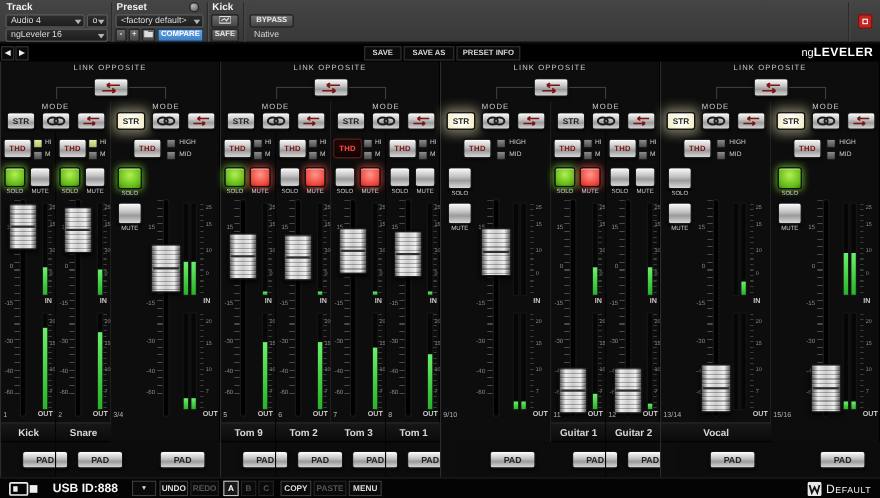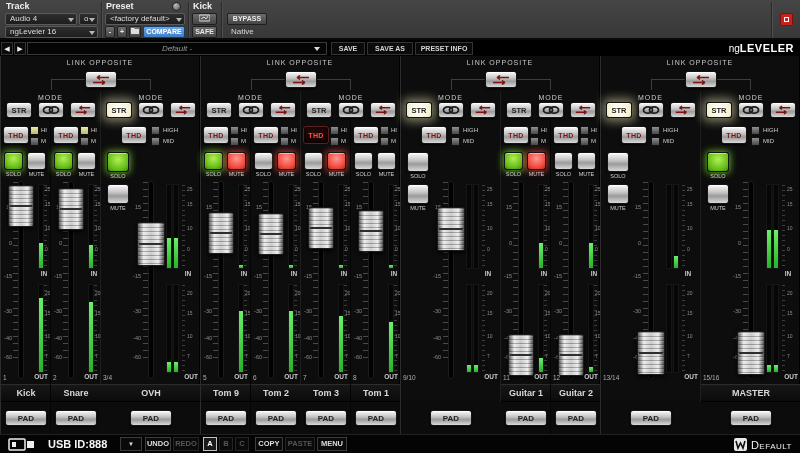--- a/index.html
+++ b/index.html
@@ -53,21 +53,21 @@
   .mticks{position:absolute;background:repeating-linear-gradient(180deg,#3d3d3d 0 1px,transparent 1px 5px);}
   .scale-lab{position:absolute;color:#8d8d8d;font-size:5.5px;text-align:right;}
   .mlab{position:absolute;color:#8d8d8d;font-size:5px;}
   .cap{position:absolute;border:1px solid #1a1a1a;border-radius:2px;background:repeating-linear-gradient(180deg,rgba(0,0,0,.28) 0 1px,rgba(255,255,255,.15) 1px 2px,transparent 2px 4px),linear-gradient(90deg,#585858,#ededed 22%,#c9c9c9 50%,#ededed 78%,#4e4e4e);box-shadow:0 2px 4px rgba(0,0,0,.8);}
   .cap i{position:absolute;left:1px;right:1px;top:50%;height:2px;margin-top:-1px;background:#2e2e2e;display:block;}
   .meter{position:absolute;width:4px;background:#060606;box-shadow:0 0 0 1px #161616;}
   .mfill{position:absolute;left:0;bottom:0;width:100%;background:linear-gradient(180deg,#6cf06c,#27b327);}
   .io-lab{position:absolute;color:#c8c8c8;font-size:6.5px;font-weight:bold;}
   .num-lab{position:absolute;color:#b0b0b0;font-size:6.5px;}
   .name-row{position:absolute;left:0;width:100%;top:264px;height:18px;background:linear-gradient(180deg,#171717,#0b0b0b);border-top:1px solid #2c2c2c;border-bottom:1px solid #000;color:#d8d8d8;font-size:9px;font-weight:bold;display:flex;align-items:center;justify-content:center;}
-  .pad-row{position:absolute;left:0;width:100%;top:282px;height:32px;background:#0c0c0c;}
+  .pad-row{position:absolute;left:15px;width:100%;top:282px;height:32px;background:#0c0c0c;}
   .padbtn{position:absolute;top:8px;height:16px;width:42px;font-size:8px;}
   .strip{position:absolute;top:28px;height:314px;}
 
   
   .bottombar{position:absolute;left:0;top:434px;width:800px;height:19px;background:#040404;border-top:1px solid #222;}
   .bbtn{position:absolute;top:2px;height:14px;background:#0a0a0a;border:1px solid #3c3c3c;color:#ddd;font-size:7.5px;font-weight:bold;text-align:center;line-height:12px;}
   .bbtn.dim{color:#555;border-color:#242424;}
   .bbtn.active{border-color:#c2c2c2;color:#fff;background:#1a1a1a;}
   .usb-lab{position:absolute;left:48px;top:3px;color:#f5f5f5;font-size:11px;font-weight:bold;}
   .weslogo{position:absolute;right:8px;top:3px;color:#f0f0f0;font-size:11px;font-variant:small-caps;letter-spacing:.5px;display:flex;align-items:center;gap:4px;}
@@ -120,23 +120,20 @@
 
     <div class="tb-div" style="left:771px;"></div>
     <div class="red-ind" style="left:780px;top:13px;">
         <i></i>
       </div>
   </div>
 
   <div class="presetbar">
     <div class="navbtn" style="left:1px;">◀</div>
     <div class="navbtn" style="left:14px;">▶</div>
-    <div class="preset-dd">
-      <span>Default -</span><i class="caret"></i>
-    </div>
     <div class="pbtn" style="left:331px;width:34px;">SAVE</div>
     <div class="pbtn" style="left:367px;width:46px;">SAVE AS</div>
     <div class="pbtn" style="left:415px;width:58px;">PRESET INFO</div>
     <div class="nglogo">
       <span class="ng">ng</span><span class="lv">LEVELER</span>
     </div>
   </div>
 
   <div id="mixer">
       <div class="group" style="left: 0px;">
@@ -317,21 +314,20 @@
             <div class="mlab" style="left: 86px; top: 81px;">15</div>
             <div class="mlab" style="left: 86px; top: 105px;">10</div>
             <div class="mlab" style="left: 86px; top: 126px;">0</div>
             <div class="mlab" style="left: 86px; top: 170px;">20</div>
             <div class="mlab" style="left: 86px; top: 190px;">15</div>
             <div class="mlab" style="left: 86px; top: 213px;">10</div>
             <div class="mlab" style="left: 86px; top: 233px;">7</div>
             <div class="io-lab" style="left: 78px; top: 150px; width: 18px; text-align: center;">IN</div>
             <div class="num-lab" style="left: 2px; top: 254px;">3/4</div>
             <div class="io-lab" style="right: 3px; top: 253px;">OUT</div>
-            <div class="name-row">OVH</div>
             <div class="pad-row">
               <div class="mbtn metal padbtn" style="left: 29px;">PAD</div>
             </div>
           </div>
         </div>
       </div>
       <div class="group" style="left: 200px;">
         <div class="link-label">LINK OPPOSITE</div>
         <div class="lk-line" style="left: 50px; top: 23px; width: 100px; height: 1px;"></div>
         <div class="lk-line" style="left: 50px; top: 23px; width: 1px; height: 11px;"></div>
@@ -823,20 +819,21 @@
             <div class="mlab" style="left: 86px; top: 81px;">15</div>
             <div class="mlab" style="left: 86px; top: 105px;">10</div>
             <div class="mlab" style="left: 86px; top: 126px;">0</div>
             <div class="mlab" style="left: 86px; top: 170px;">20</div>
             <div class="mlab" style="left: 86px; top: 190px;">15</div>
             <div class="mlab" style="left: 86px; top: 213px;">10</div>
             <div class="mlab" style="left: 86px; top: 233px;">7</div>
             <div class="io-lab" style="left: 78px; top: 150px; width: 18px; text-align: center;">IN</div>
             <div class="num-lab" style="left: 2px; top: 254px;">13/14</div>
             <div class="io-lab" style="right: 3px; top: 253px;">OUT</div>
+            <div class="name-row">Vocal</div>
             <div class="pad-row">
               <div class="mbtn metal padbtn" style="left: 29px;">PAD</div>
             </div>
           </div>
         </div>
         <div class="pair" style="left: 100px;">
           <div class="mode-label">MODE</div>
           <div class="mbtn metal str-lit" style="left: 5px; top: 10px; width: 26px; height: 16px; font-size: 7.5px;">STR</div>
           <div class="mbtn metal" style="left: 37px; top: 10px; width: 26px; height: 16px;">
             <svg width="18" height="10" viewBox="0 0 18 10">
@@ -891,21 +888,20 @@
             <div class="mlab" style="left: 86px; top: 81px;">15</div>
             <div class="mlab" style="left: 86px; top: 105px;">10</div>
             <div class="mlab" style="left: 86px; top: 126px;">0</div>
             <div class="mlab" style="left: 86px; top: 170px;">20</div>
             <div class="mlab" style="left: 86px; top: 190px;">15</div>
             <div class="mlab" style="left: 86px; top: 213px;">10</div>
             <div class="mlab" style="left: 86px; top: 233px;">7</div>
             <div class="io-lab" style="left: 78px; top: 150px; width: 18px; text-align: center;">IN</div>
             <div class="num-lab" style="left: 2px; top: 254px;">15/16</div>
             <div class="io-lab" style="right: 3px; top: 253px;">OUT</div>
-            <div class="name-row">MASTER</div>
             <div class="pad-row">
               <div class="mbtn metal padbtn" style="left: 29px;">PAD</div>
             </div>
           </div>
         </div>
       </div>
     </div>
 
   <div class="bottombar">
     <svg style="position:absolute;left:8px;top:3px;" width="28" height="13" viewBox="0 0 28 13">

